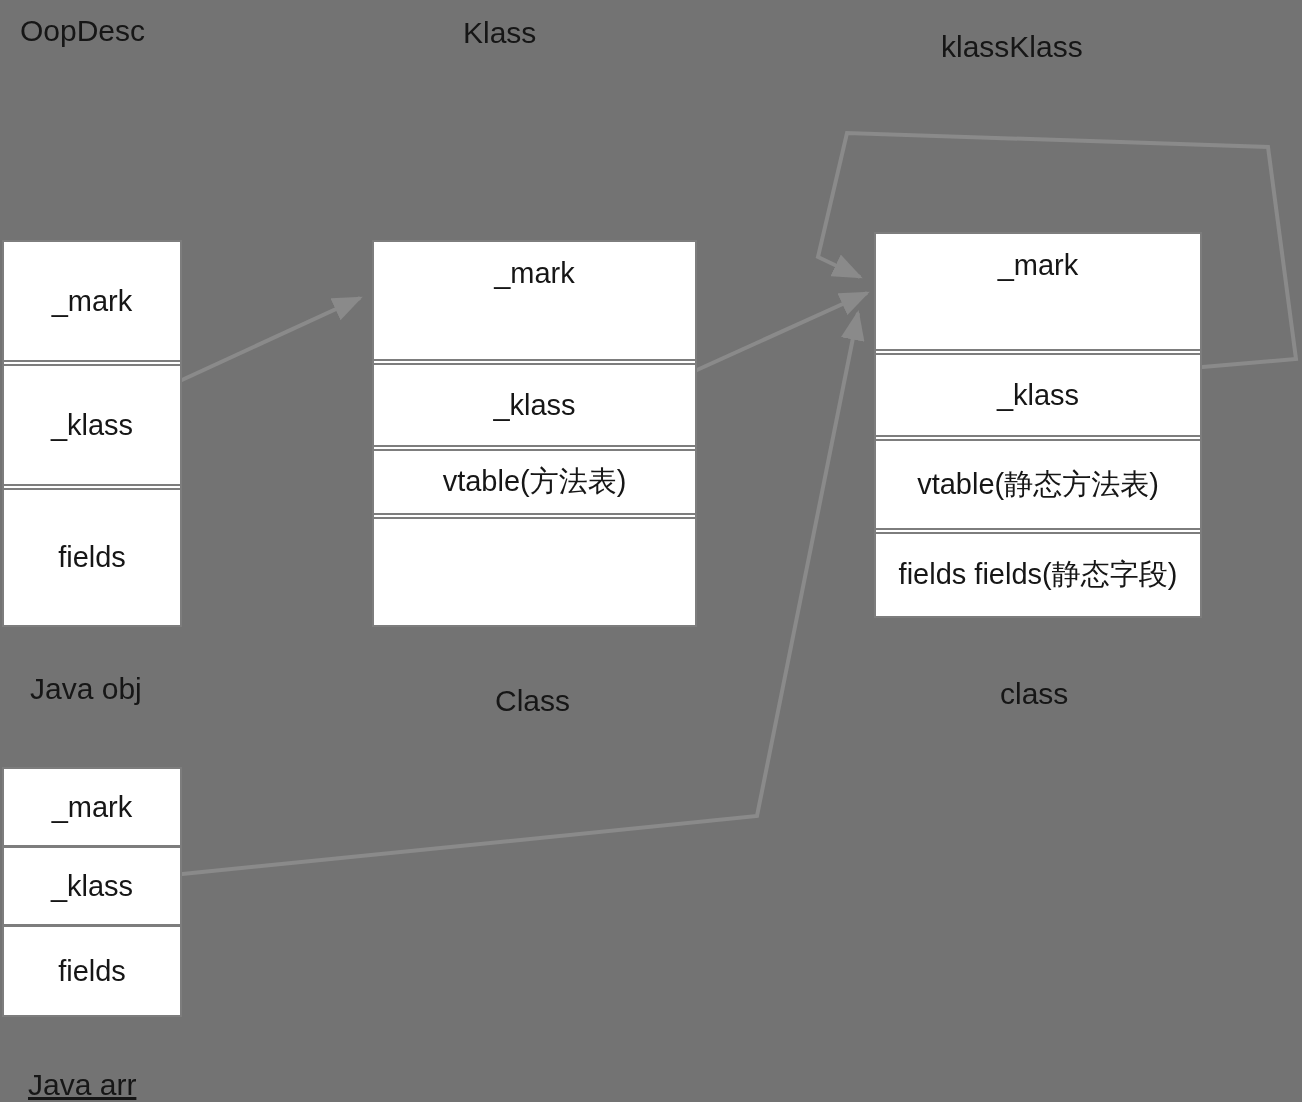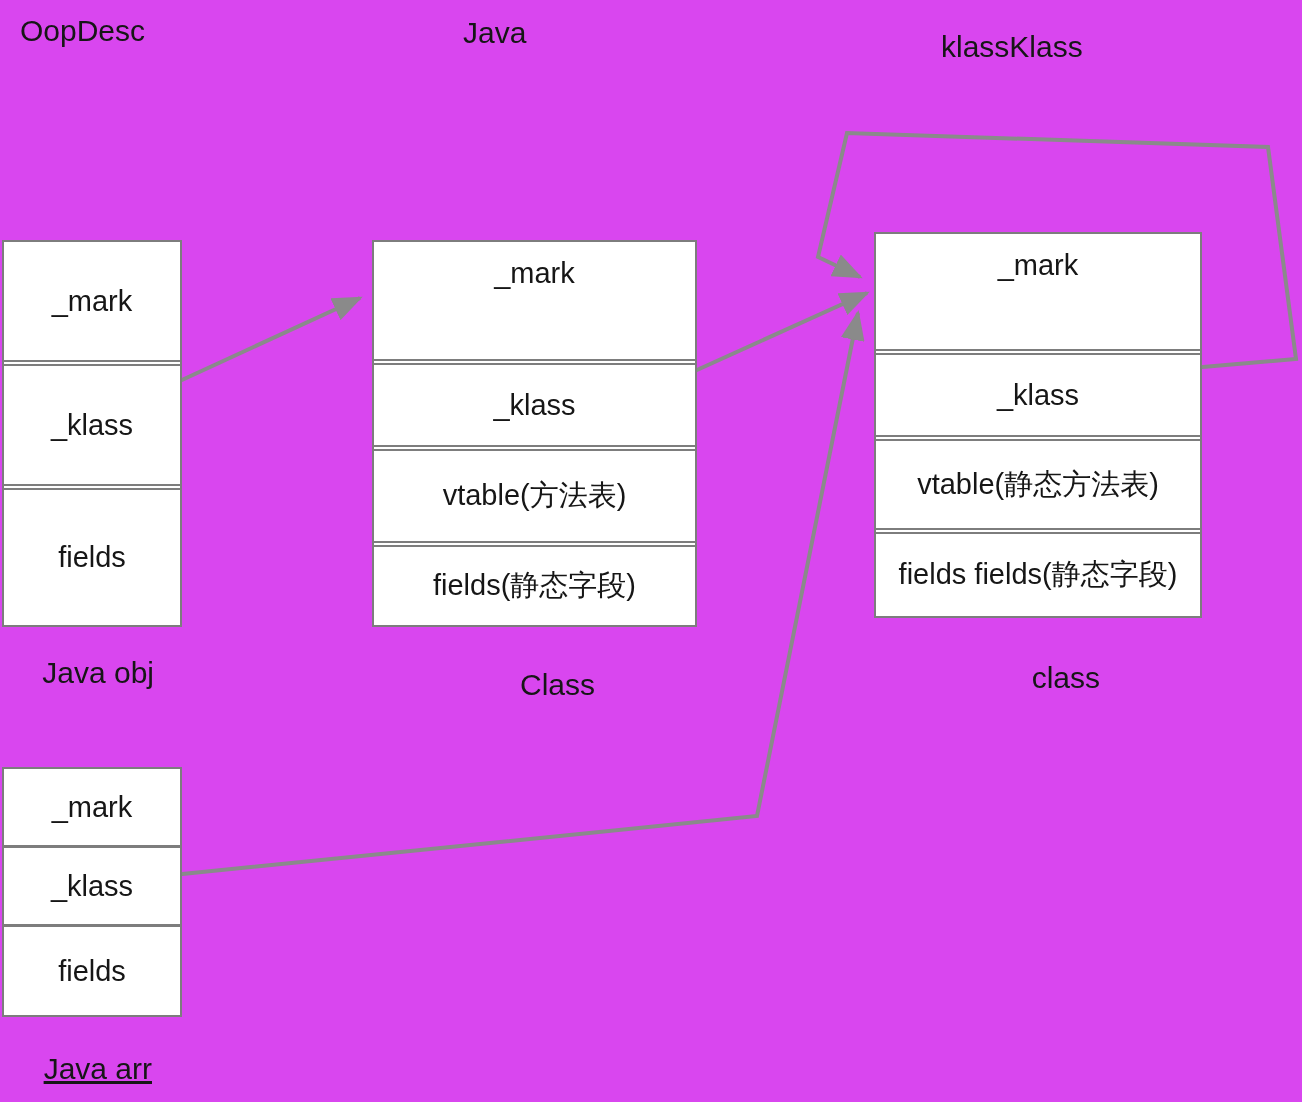--- a/index.html
+++ b/index.html
@@ -1,35 +1,36 @@
 <!DOCTYPE html>
 <html><head>
 <meta charset="utf-8">
 <style>
   html,body{margin:0;padding:0;background:#ffffff;}
   .canvas{
     position:relative;
     width:1302px;height:1102px;
-    background:#d946ef;
+    background:#737373;
     font-family:"Liberation Sans","DejaVu Sans",sans-serif;
     color:#161616;
     overflow:hidden;
   }
   .title{
     position:absolute;
     font-size:30px;
     white-space:nowrap;
     color:#161616;
   }
   .caption{
     position:absolute;
     font-size:30px;
     white-space:nowrap;
-    text-align:right;
+    text-align:left;
     color:#161616;
+    margin-top:16px;
   }
   .box{
     position:absolute;
     border:2px solid #7d7d7d;
     background:#ffffff;
     box-sizing:border-box;
     display:flex;
     flex-direction:column;
   }
   .row{
@@ -73,40 +74,39 @@
         <path d="M0,0 L10,4 L0,8 Z" fill="#8a8a8a"></path>
       </marker>
     </defs>
   <polyline points="145,397 360,298" fill="none" stroke="#8a8a8a" stroke-width="4" marker-end="url(#arrowhead)"></polyline>
       <polyline points="602,413 867,293" fill="none" stroke="#8a8a8a" stroke-width="4" marker-end="url(#arrowhead)"></polyline>
       <polyline points="143,878 757,816 858,313" fill="none" stroke="#8a8a8a" stroke-width="4" marker-end="url(#arrowhead)"></polyline>
       <polyline points="1087,377 1296,359 1268,147 847,133 818,257 860,277" fill="none" stroke="#8a8a8a" stroke-width="4" marker-end="url(#arrowhead)"></polyline>
     </svg>
 
   <div class="title" style="left:20px;top:14px;">OopDesc</div>
-  <div class="title" style="left:463px;top:16px;">Java</div>
+  <div class="title" style="left:463px;top:16px;">Klass</div>
   <div class="title" style="left:941px;top:30px;">klassKlass</div>
 
   <div class="box" style="left:2px;top:240px;width:180px;height:387px;">
     <div class="row" style="height:118px;">_mark</div>
     <div class="divider-double"></div>
     <div class="row" style="height:118px;">_klass</div>
     <div class="divider-double"></div>
     <div class="row grow">fields</div>
   </div>
   <div class="caption" style="left:30px;top:656px;width:124px;">Java obj</div>
 
   <div class="box" style="left:372px;top:240px;width:325px;height:387px;">
     <div class="row high" style="height:102px;">_mark</div>
     <div class="divider-double"></div>
     <div class="row" style="height:80px;">_klass</div>
     <div class="divider-double"></div>
-    <div class="row" style="height:90px;">vtable(方法表)</div>
+    <div class="row" style="height:62px;">vtable(方法表)</div>
     <div class="divider-double"></div>
-    <div class="row grow">fields(静态字段)</div>
   </div>
   <div class="caption" style="left:495px;top:668px;width:100px;">Class</div>
 
   <div class="box" style="left:874px;top:232px;width:328px;height:386px;">
     <div class="row high" style="height:100px;">_mark</div>
     <div class="divider-double"></div>
     <div class="row" style="height:80px;">_klass</div>
     <div class="divider-double"></div>
     <div class="row" style="height:87px;">vtable(静态方法表)</div>
     <div class="divider-double"></div>

